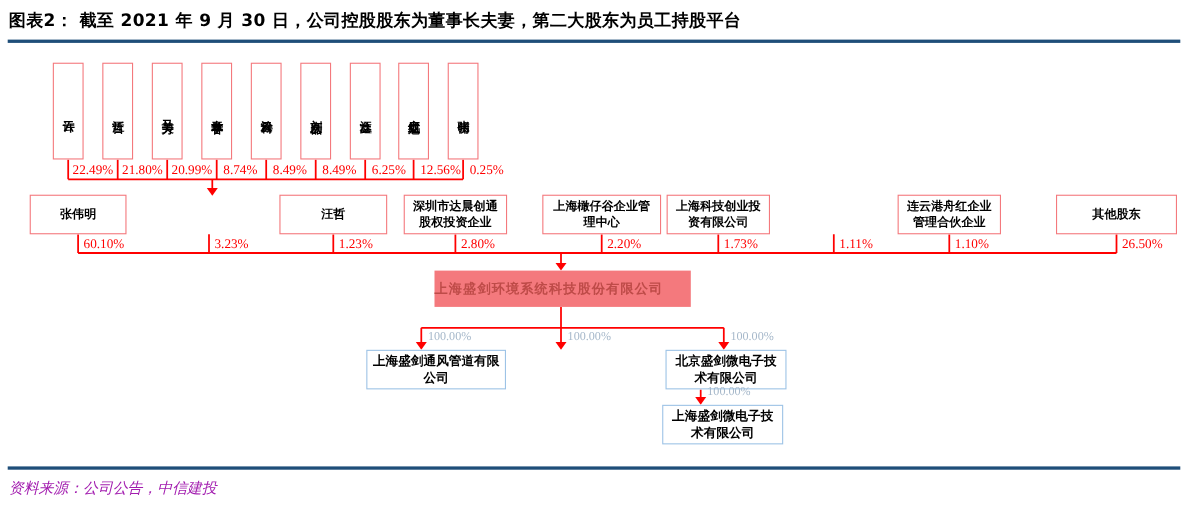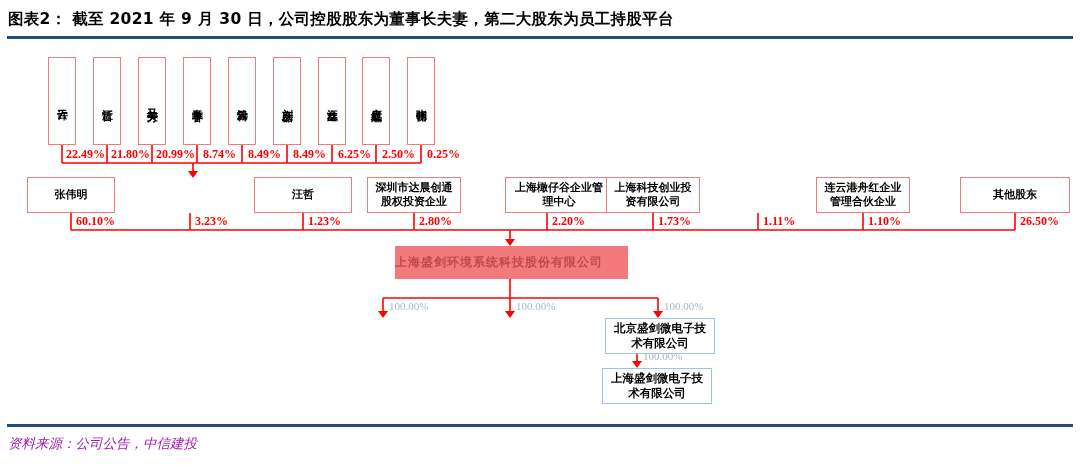--- a/index.html
+++ b/index.html
@@ -41,21 +41,21 @@
 
   
   .t2-box{position:absolute;top:177px;height:36px;background:#fff;
     border:1.5px solid var(--box-red);z-index:1;
     display:flex;align-items:center;justify-content:center;text-align:center;
     font-size:11px;font-weight:600;color:#000;line-height:1.25;padding:1px 4px}
 
   
   .pct{position:absolute;z-index:2;color:var(--pct-red);
     font-family:"Liberation Serif","DejaVu Serif",serif;
-    font-size:12px;font-weight:bold;white-space:nowrap}
+    font-size:12px;font-weight:normal;white-space:nowrap}
   .pct.t1{top:147px}
   .pct.t2{top:214px}
   .pct.sub{color:var(--sub-pct);font-weight:normal;font-size:11px}
 
   
   .company-box{position:absolute;left:395px;top:246px;width:233px;height:33px;
     background:var(--company-fill);z-index:1;
     display:flex;align-items:center;
     font-size:12px;color:var(--company-text);letter-spacing:1px;font-weight:600}
 
@@ -138,33 +138,33 @@
       <span>张伟明</span>
     </div>
 
   <span class="pct t1" style="left:66px">22.49%</span>
   <span class="pct t1" style="left:111px">21.80%</span>
   <span class="pct t1" style="left:156px">20.99%</span>
   <span class="pct t1" style="left:203px">8.74%</span>
   <span class="pct t1" style="left:248px">8.49%</span>
   <span class="pct t1" style="left:293px">8.49%</span>
   <span class="pct t1" style="left:338px">6.25%</span>
-  <span class="pct t1" style="left:382px">2.50%</span>
+  <span class="pct t1" style="left:382px">12.56%</span>
   <span class="pct t1" style="left:427px">0.25%</span>
 
   <div class="t2-box" style="left:27px;width:88px">
       <span>张伟明</span>
     </div>
   <div class="t2-box" style="left:254px;width:98px">
       <span>汪哲</span>
     </div>
   <div class="t2-box" style="left:367px;width:94px">
       <span>深圳市达晨创通股权投资企业</span>
     </div>
-  <div class="t2-box" style="left:505px;width:108px">
+  <div class="t2-box" style="left:493px;width:108px">
       <span>上海橄仔谷企业管理中心</span>
     </div>
   <div class="t2-box" style="left:606px;width:94px">
       <span>上海科技创业投资有限公司</span>
     </div>
   <div class="t2-box" style="left:816px;width:94px">
       <span>连云港舟红企业管理合伙企业</span>
     </div>
   <div class="t2-box" style="left:960px;width:110px">
       <span>其他股东</span>
@@ -181,20 +181,23 @@
   <span class="pct t2" style="left:1020px">26.50%</span>
 
   <div class="company-box">
     <span>上海盛剑环境系统科技股份有限公司</span>
   </div>
 
   <span class="pct sub" style="left:389px;top:300px">100.00%</span>
   <span class="pct sub" style="left:516px;top:300px">100.00%</span>
   <span class="pct sub" style="left:664px;top:300px">100.00%</span>
 
+  <div class="sub-box" style="left:333px;top:318px;width:127px">
+      <span>上海盛剑通风管道有限公司</span>
+    </div>
   <div class="sub-box" style="left:605px;top:318px;width:110px">
       <span>北京盛剑微电子技术有限公司</span>
     </div>
 
   <span class="pct sub" style="left:643px;top:350px">100.00%</span>
   <div class="sub-box" style="left:602px;top:368px;width:110px">
       <span>上海盛剑微电子技术有限公司</span>
     </div>
 
   <div class="rule bottom"></div>

